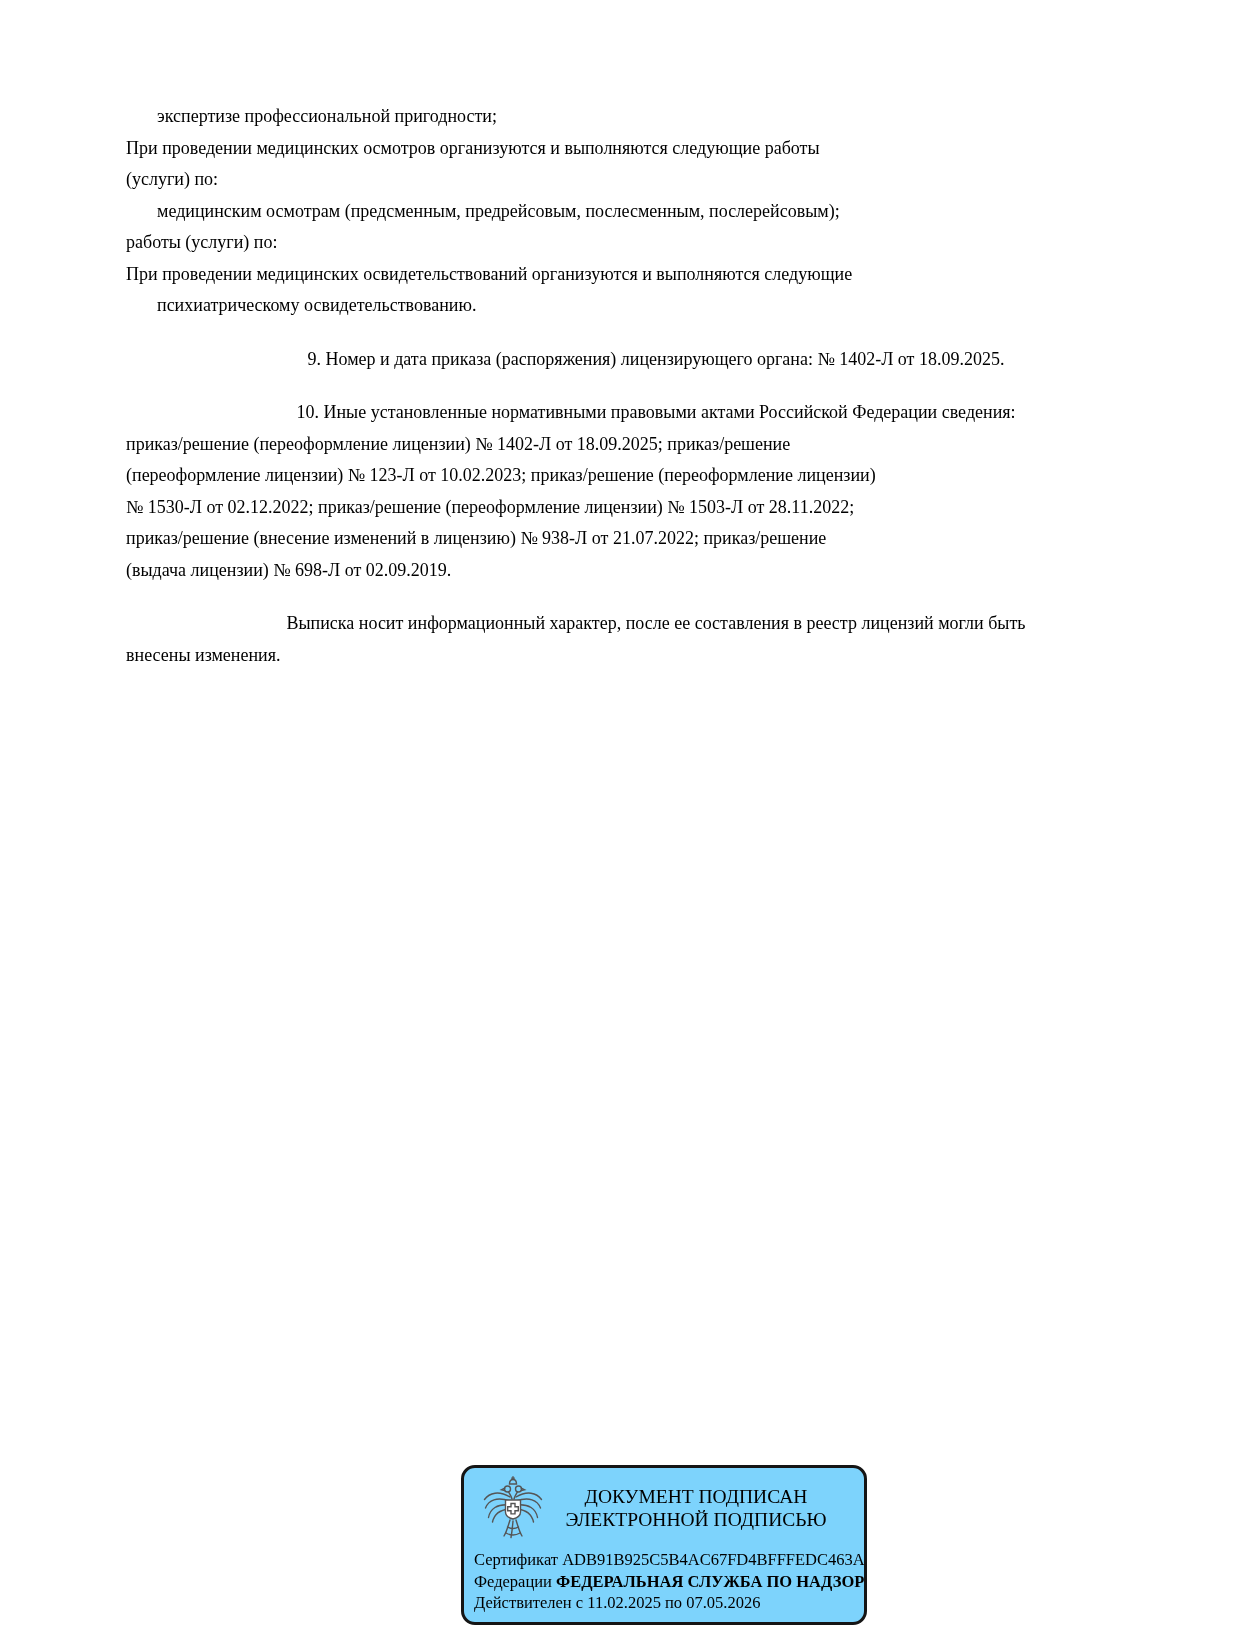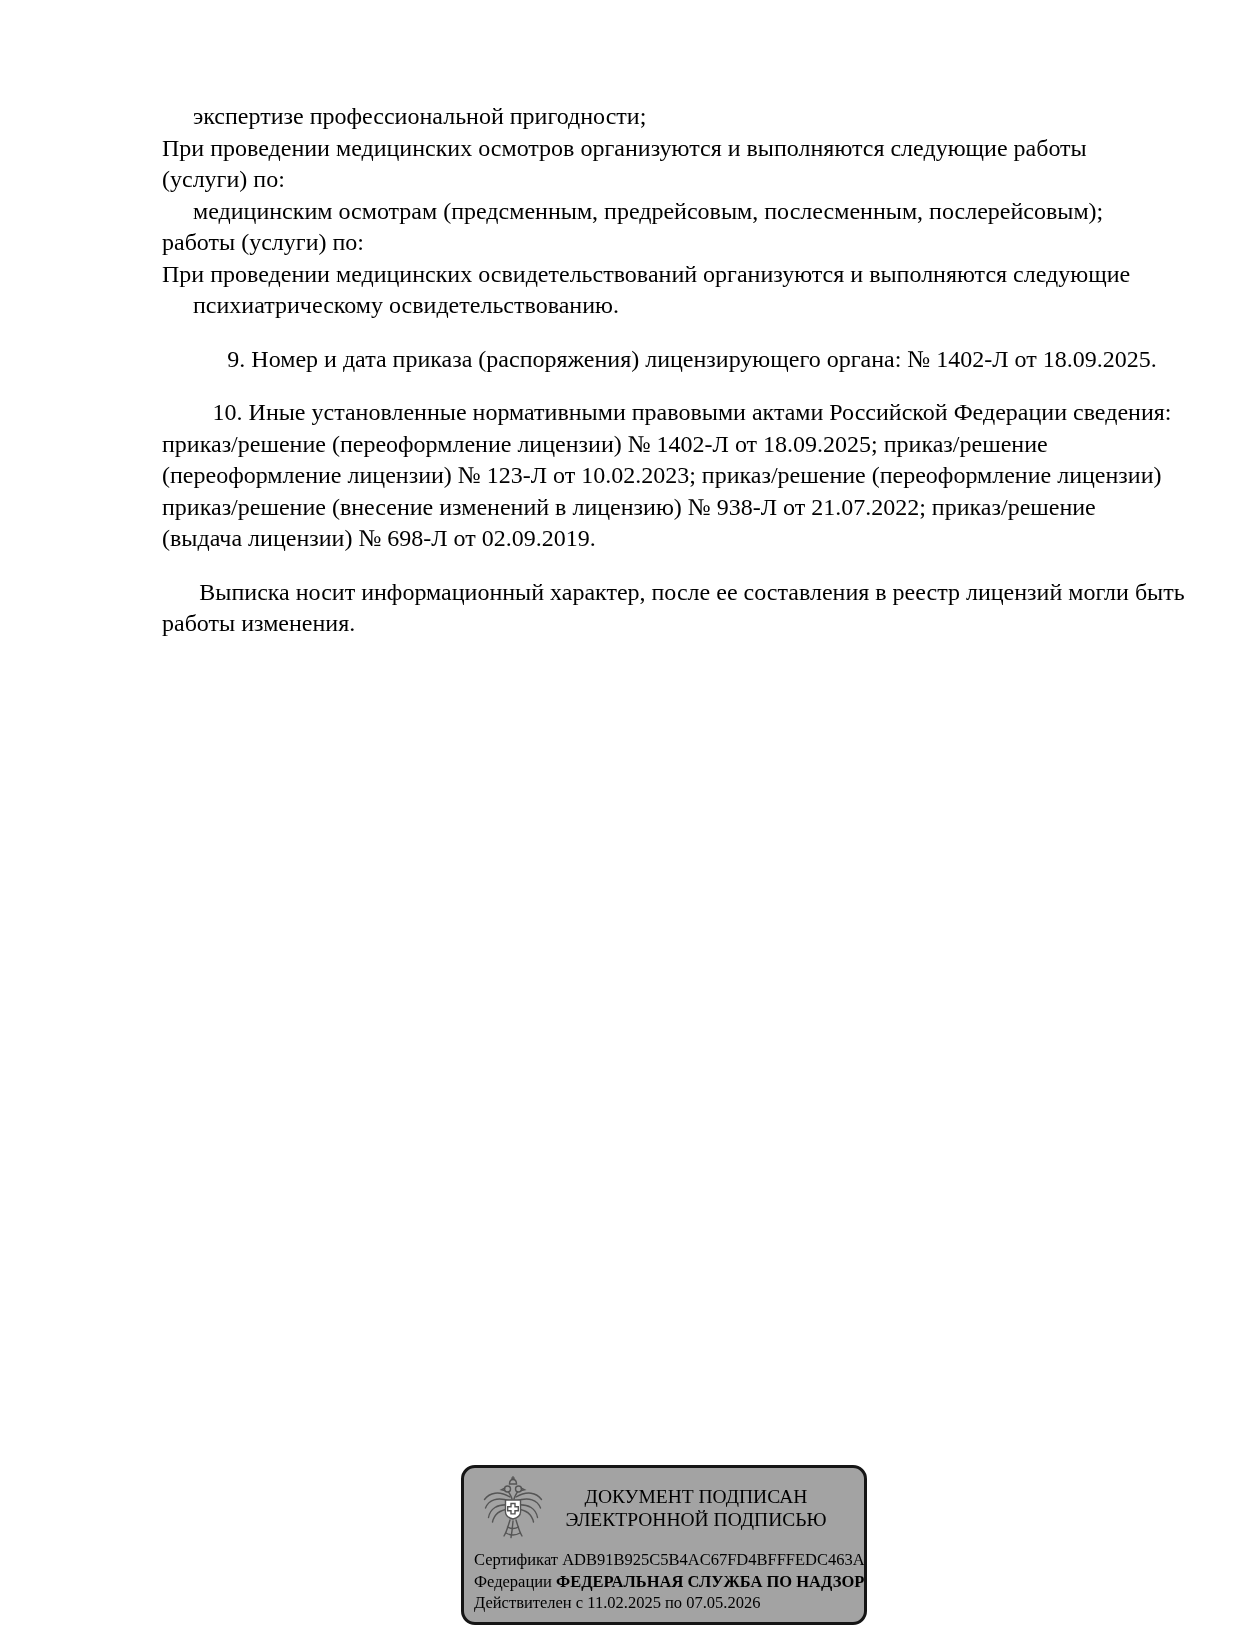--- a/index.html
+++ b/index.html
@@ -12,39 +12,38 @@
     color: #000000;
     font-family: "Liberation Serif", serif;
     overflow: hidden;
   }
   
   .doc {
     position: absolute;
     left: 126px;
     top: 101px;
     width: 1060px;
-    font-size: 24px;
+    font-size: 18px;
     line-height: 31.5px;
-    margin-left: 36px;
   }
   .doc-line { white-space: nowrap; }
   .doc-line.indent { padding-left: 31px; }
   .doc-line.gap { margin-top: 22px; text-align: center; }
 
   
   .stamp {
     position: absolute;
     left: 461px;
     top: 1465px;
     width: 406px;
     height: 160px;
     box-sizing: border-box;
     border: 3px solid #151515;
     border-radius: 14px;
-    background: #a3a3a3;
+    background: #7dd3fc;
   }
   .stamp-top {
     display: flex;
     align-items: center;
     padding: 7px 10px 0 18px;
     height: 66px;
   }
   .emblem { width: 62px; height: 64px; flex: 0 0 auto; }
   .stamp-title {
     flex: 1;
@@ -71,24 +70,25 @@
       <div class="doc-line">При проведении медицинских осмотров организуются и выполняются следующие работы</div>
       <div class="doc-line">(услуги) по:</div>
       <div class="doc-line indent">медицинским осмотрам (предсменным, предрейсовым, послесменным, послерейсовым);</div>
       <div class="doc-line">работы (услуги) по:</div>
       <div class="doc-line">При проведении медицинских освидетельствований организуются и выполняются следующие</div>
       <div class="doc-line indent">психиатрическому освидетельствованию.</div>
       <div class="doc-line gap">9. Номер и дата приказа (распоряжения) лицензирующего органа: № 1402-Л от 18.09.2025.</div>
       <div class="doc-line gap">10. Иные установленные нормативными правовыми актами Российской Федерации сведения:</div>
       <div class="doc-line">приказ/решение (переоформление лицензии) № 1402-Л от 18.09.2025; приказ/решение</div>
       <div class="doc-line">(переоформление лицензии) № 123-Л от 10.02.2023; приказ/решение (переоформление лицензии)</div>
+      <div class="doc-line">№ 1530-Л от 02.12.2022; приказ/решение (переоформление лицензии) № 1503-Л от 28.11.2022;</div>
       <div class="doc-line">приказ/решение (внесение изменений в лицензию) № 938-Л от 21.07.2022; приказ/решение</div>
       <div class="doc-line">(выдача лицензии) № 698-Л от 02.09.2019.</div>
       <div class="doc-line gap">Выписка носит информационный характер, после ее составления в реестр лицензий могли быть</div>
-      <div class="doc-line">работы изменения.</div>
+      <div class="doc-line">внесены изменения.</div>
     </div>
 
   <div class="stamp">
     <div class="stamp-top">
       <svg class="emblem" viewBox="0 0 62 64" fill="none" stroke="#555555" stroke-width="1.4" stroke-linecap="round">
 
         <path d="M27.5,8 Q27.5,3.5 31,3.5 Q34.5,3.5 34.5,8 Z"></path>
         <path d="M31,0.8 V3.5 M29.6,2.1 H32.4"></path>
 
         <circle cx="25.5" cy="13" r="3"></circle>

